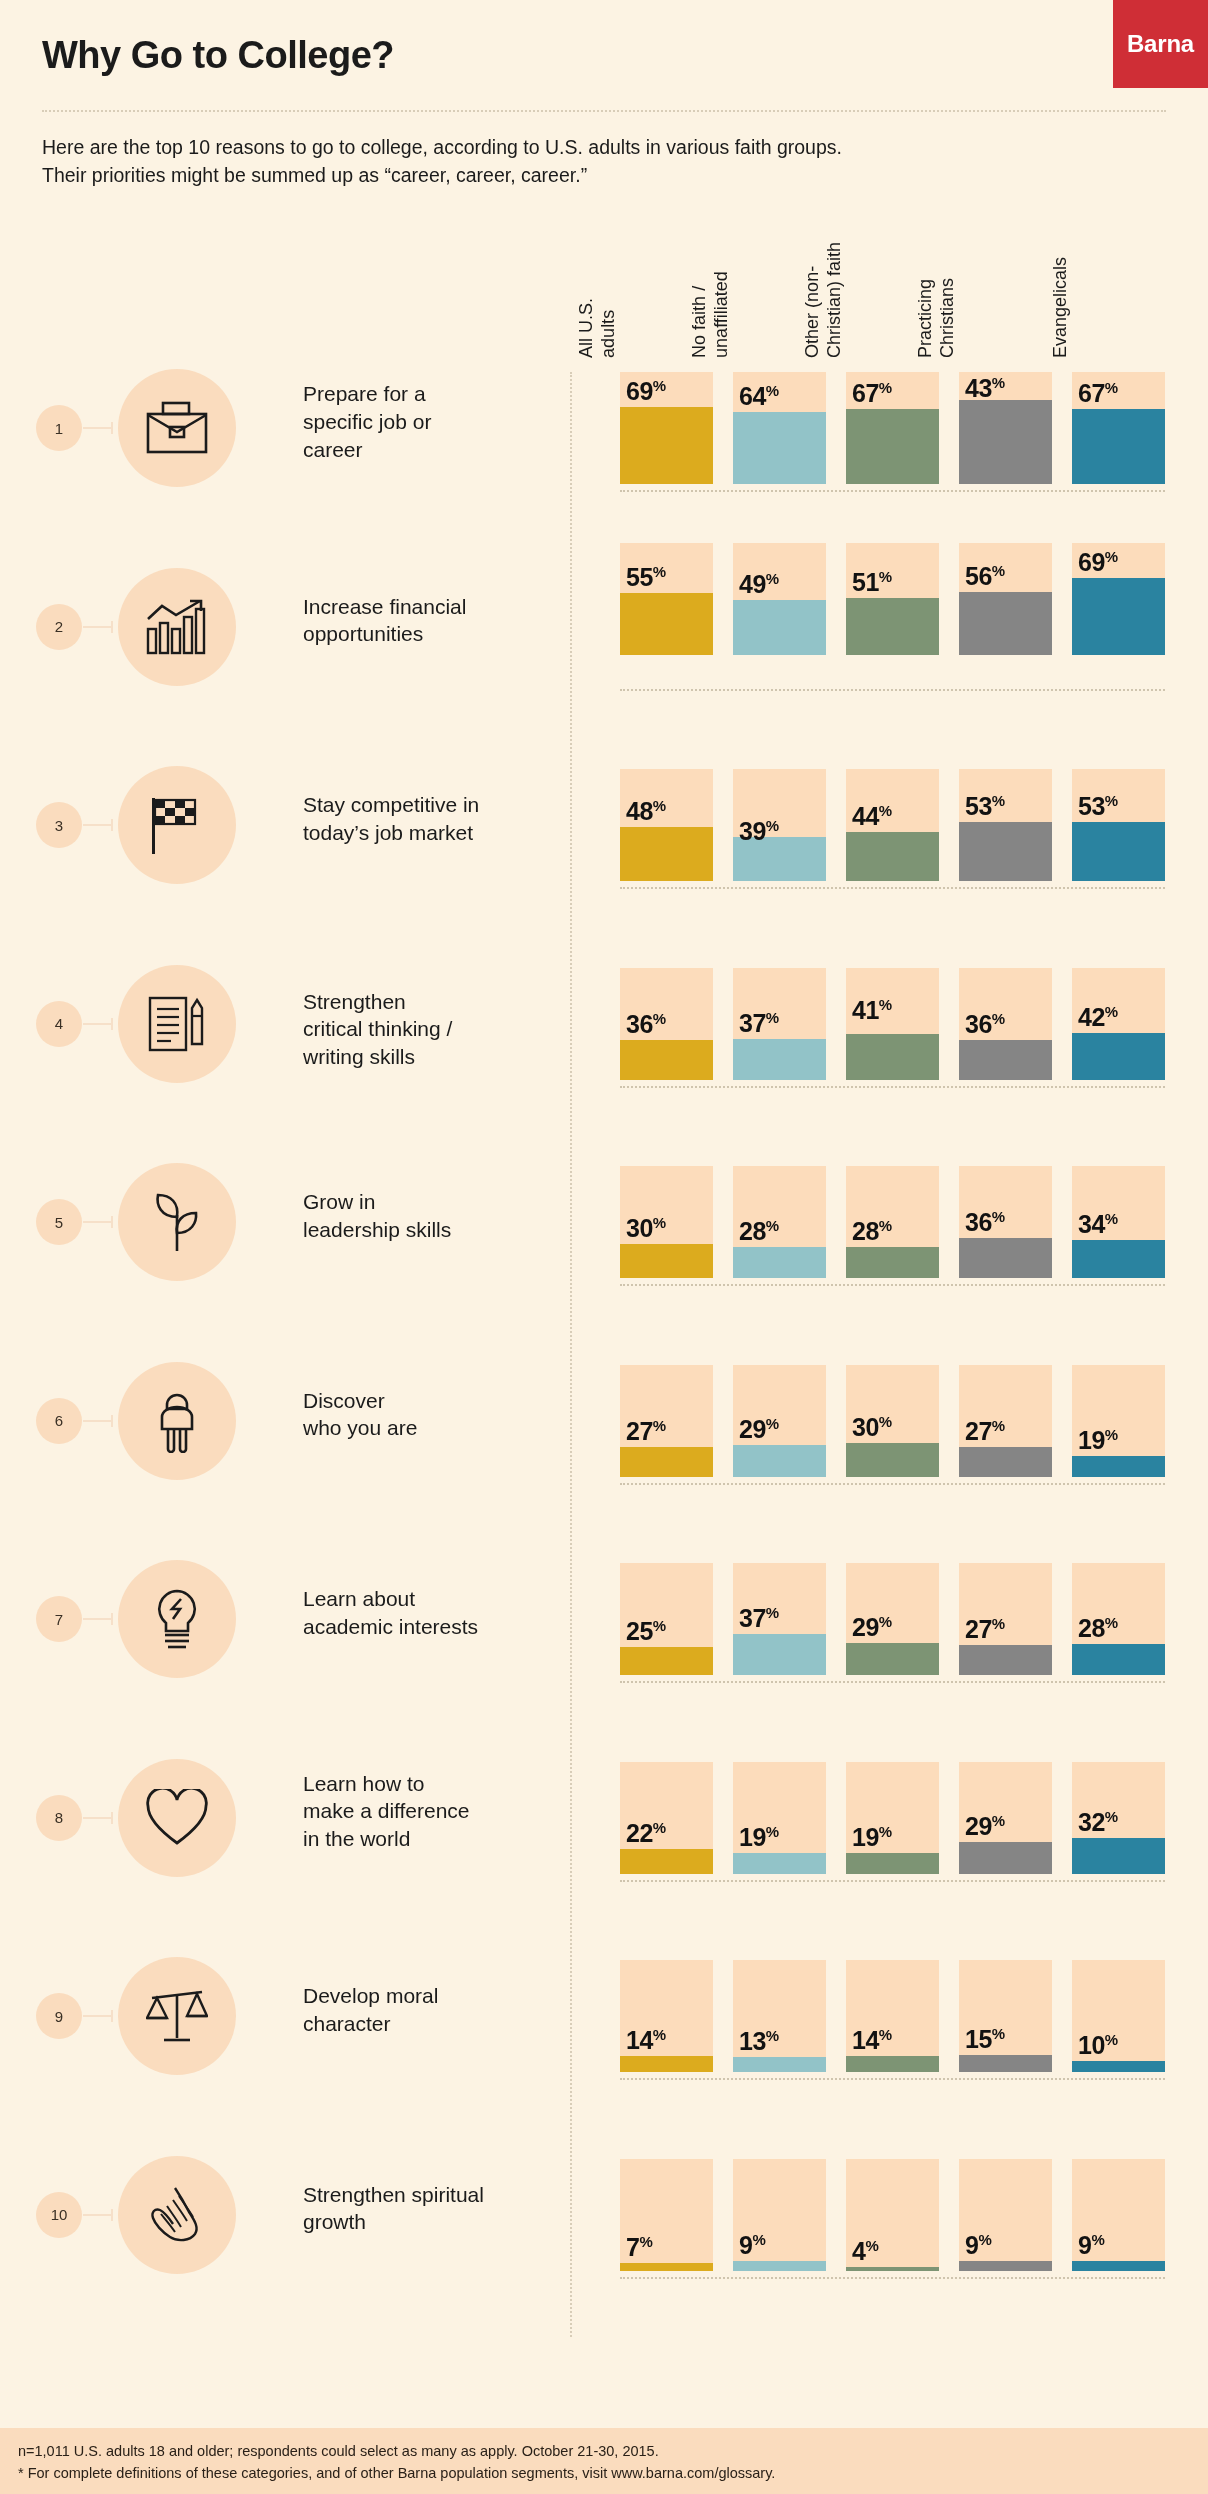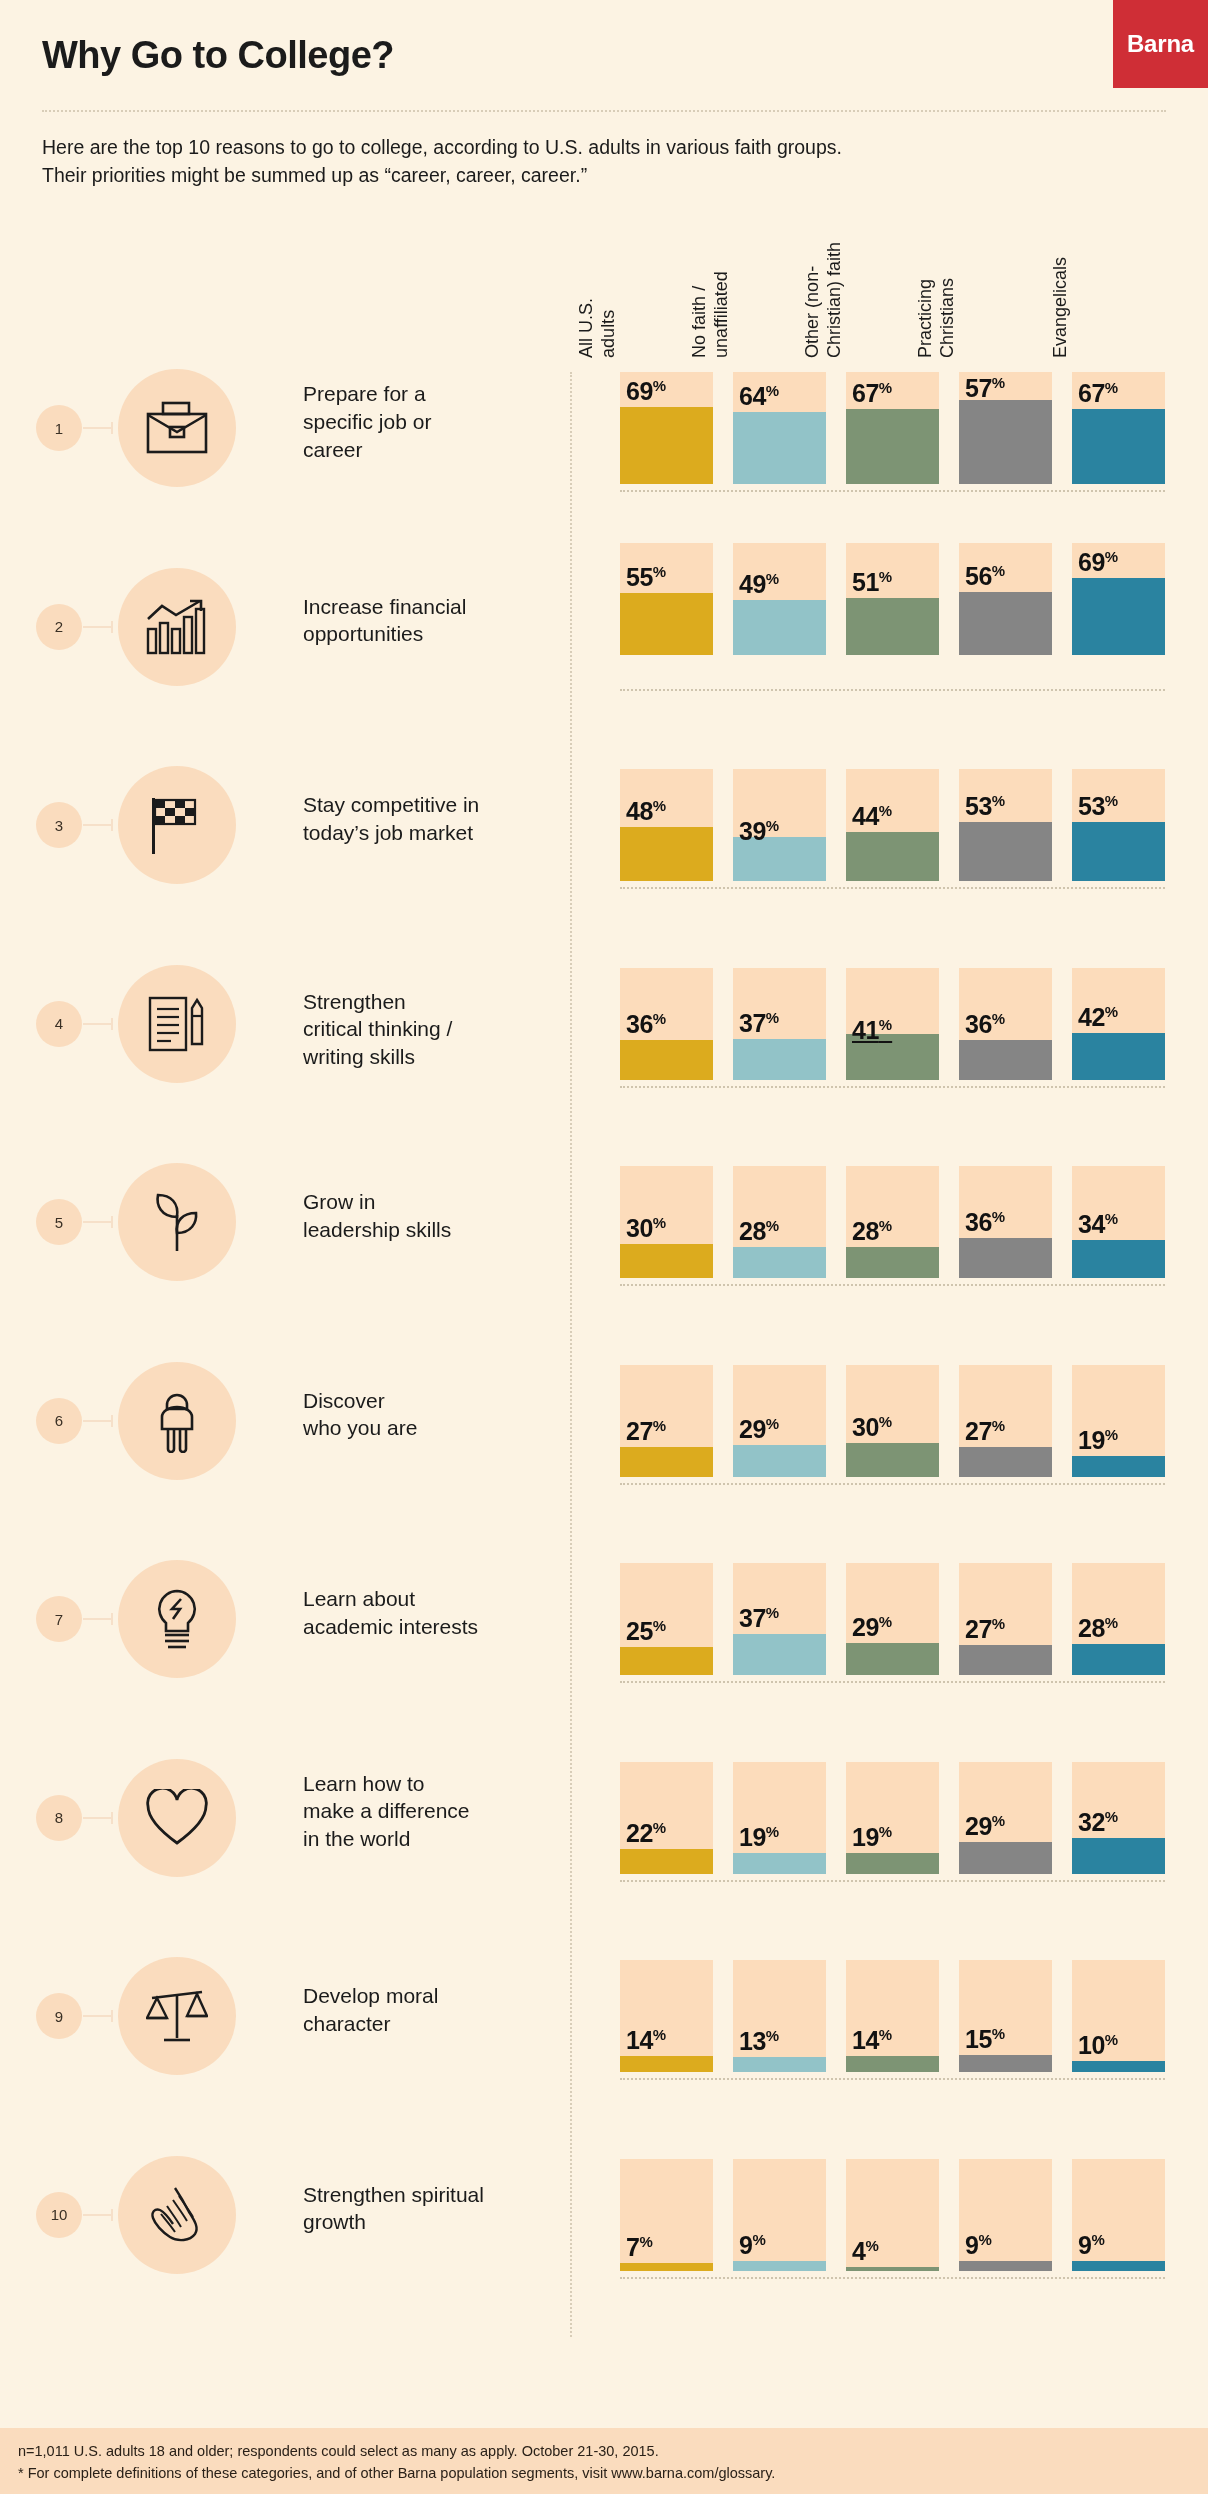--- a/index.html
+++ b/index.html
@@ -465,21 +465,21 @@
       </div>
       <div class="bar-slot" style="left: 226px; top: 0px; height: 112px;">
         <div class="bar-track">
           <div class="bar-fill" style="height: 75px; background: rgb(125, 148, 116);"></div>
           <div class="bar-value" style="top: 7px;"><span>67</span><span class="pct">%</span></div>
         </div>
       </div>
       <div class="bar-slot" style="left: 339px; top: 0px; height: 112px;">
         <div class="bar-track">
           <div class="bar-fill" style="height: 84px; background: rgb(133, 133, 133);"></div>
-          <div class="bar-value" style="top: 2px;"><span>57</span><span class="pct">%</span></div>
+          <div class="bar-value" style="top: 2px;"><span>43</span><span class="pct">%</span></div>
         </div>
       </div>
       <div class="bar-slot" style="left: 452px; top: 0px; height: 112px;">
         <div class="bar-track">
           <div class="bar-fill" style="height: 75px; background: rgb(42, 131, 160);"></div>
           <div class="bar-value" style="top: 7px;"><span>67</span><span class="pct">%</span></div>
         </div>
       </div>
     </div>
     <div class="baseline" style="top: 490px;"></div>
@@ -558,21 +558,21 @@
       </div>
       <div class="bar-slot" style="left: 113px; top: 0px; height: 112px;">
         <div class="bar-track">
           <div class="bar-fill" style="height: 41px; background: rgb(146, 195, 200);"></div>
           <div class="bar-value" style="top: 41px;"><span>37</span><span class="pct">%</span></div>
         </div>
       </div>
       <div class="bar-slot" style="left: 226px; top: 0px; height: 112px;">
         <div class="bar-track">
           <div class="bar-fill" style="height: 46px; background: rgb(125, 148, 116);"></div>
-          <div class="bar-value" style="top: 48px; text-decoration: underline;"><span>41</span><span class="pct">%</span></div>
+          <div class="bar-value" style="top: 28px;"><span>41</span><span class="pct">%</span></div>
         </div>
       </div>
       <div class="bar-slot" style="left: 339px; top: 0px; height: 112px;">
         <div class="bar-track">
           <div class="bar-fill" style="height: 40px; background: rgb(133, 133, 133);"></div>
           <div class="bar-value" style="top: 42px;"><span>36</span><span class="pct">%</span></div>
         </div>
       </div>
       <div class="bar-slot" style="left: 452px; top: 0px; height: 112px;">
         <div class="bar-track">

